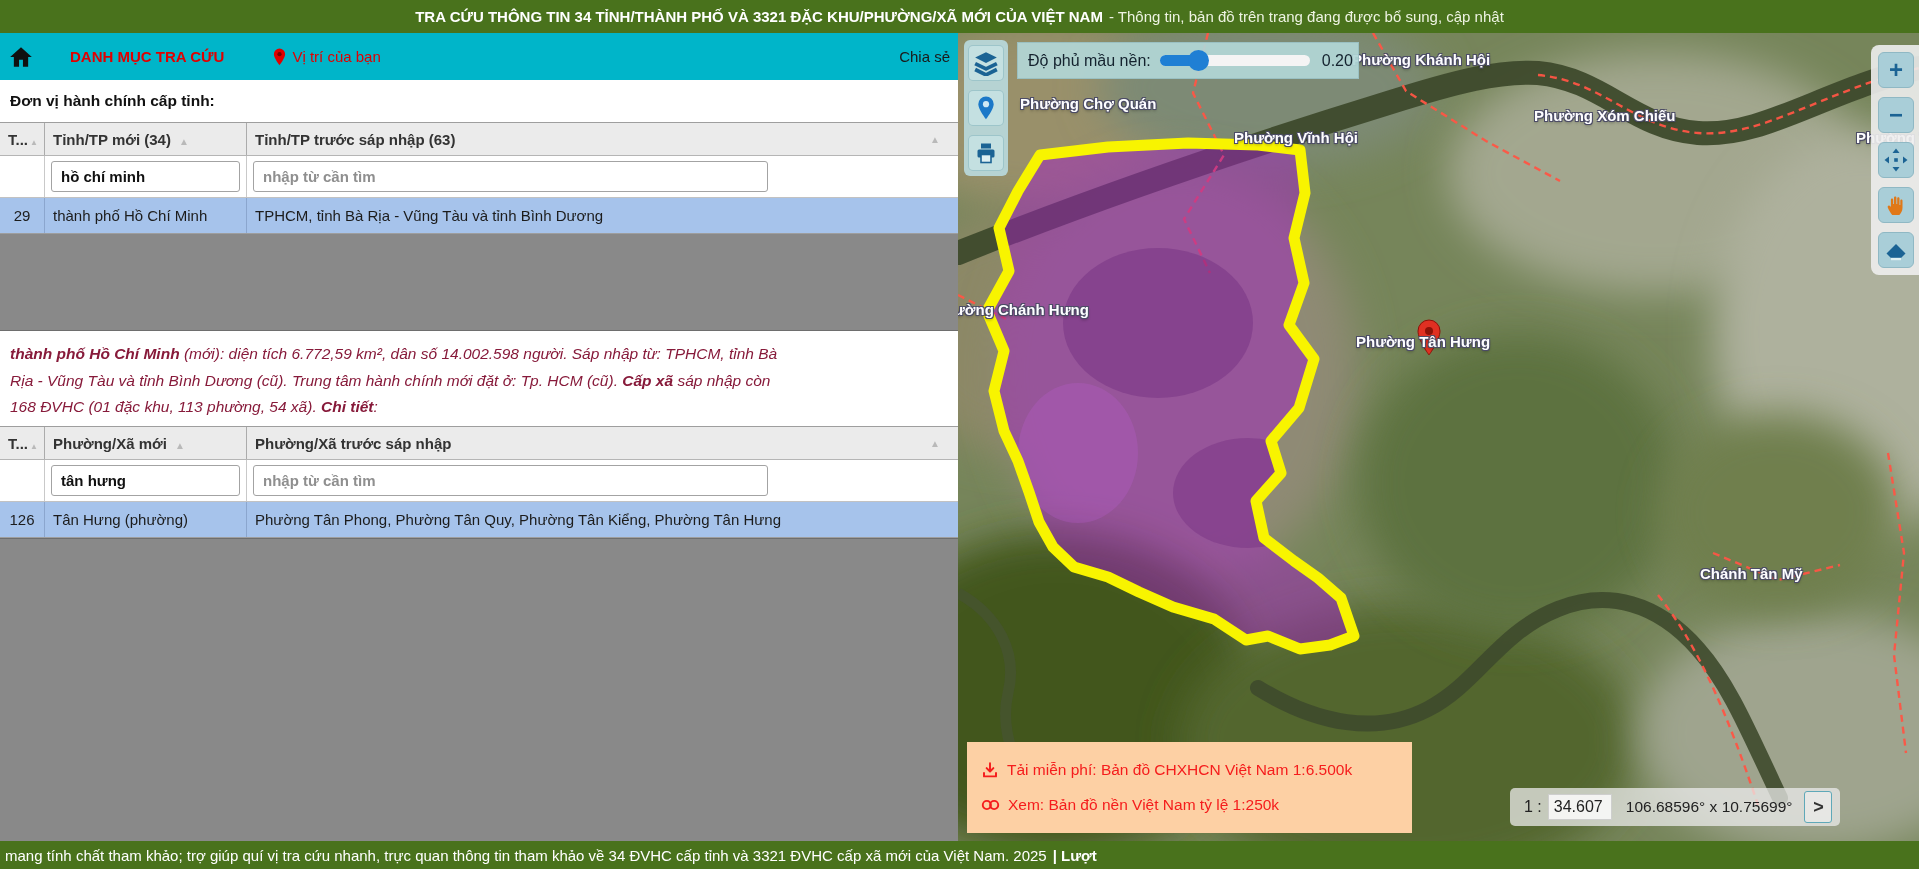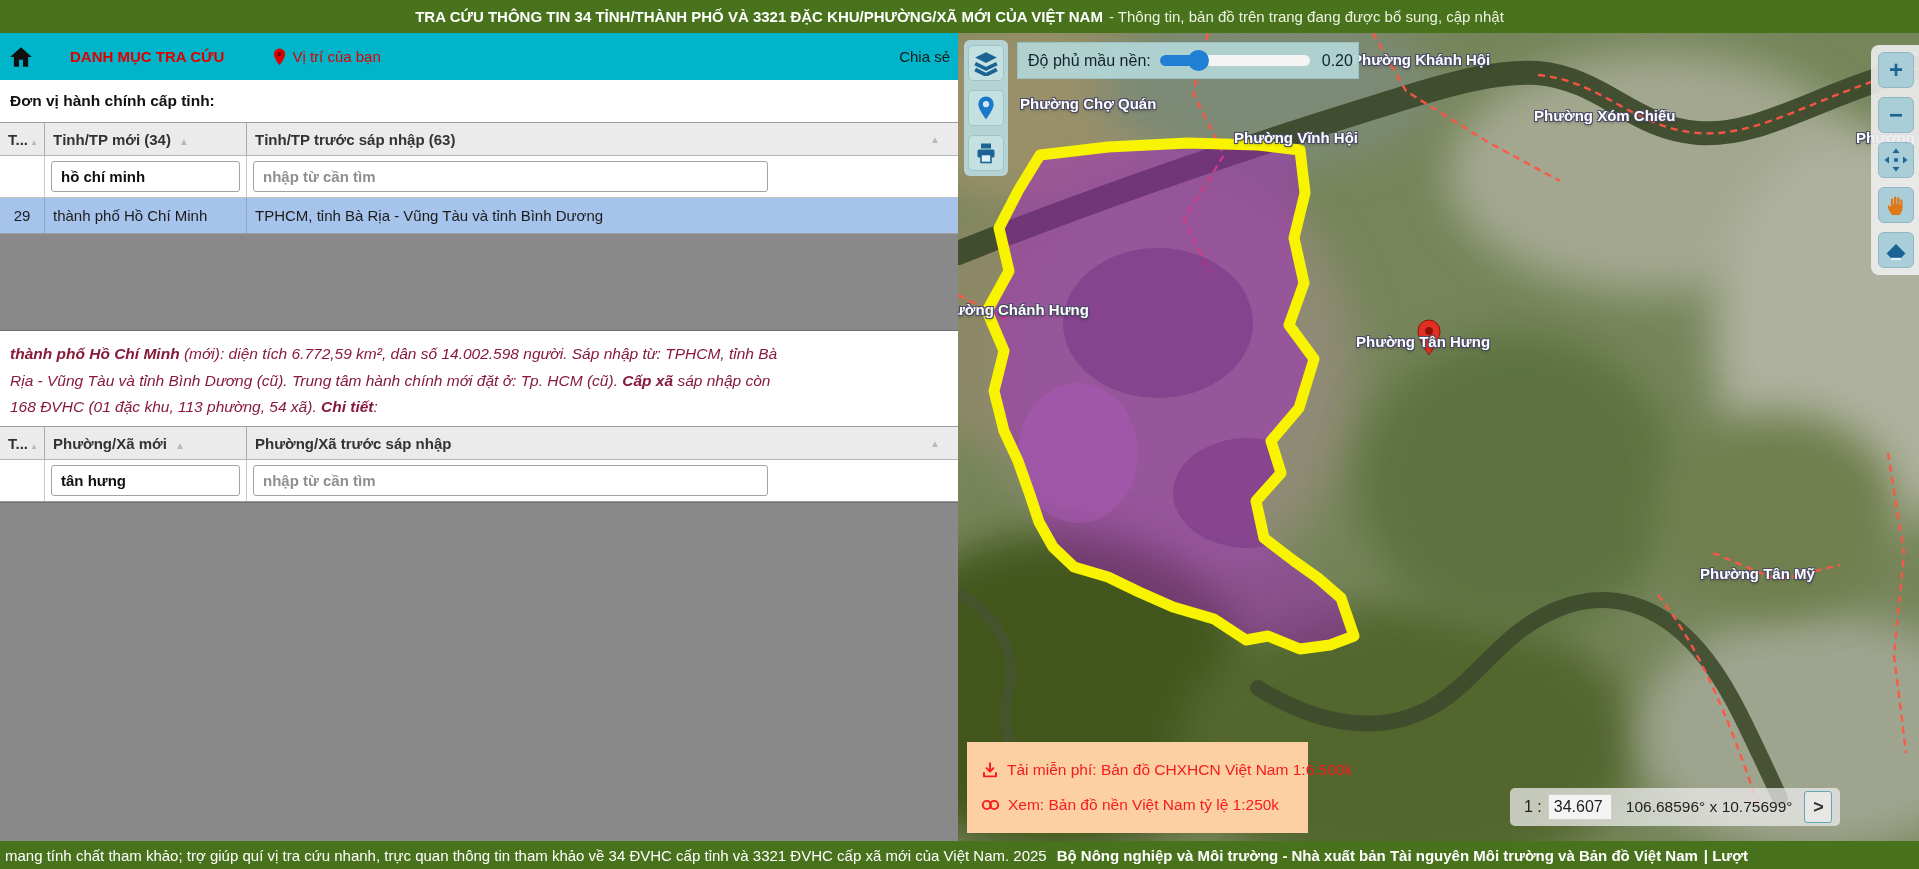--- a/index.html
+++ b/index.html
@@ -71,21 +71,21 @@
   .slider { position:relative; width:150px; height:11px; background:#f4f4f4; border-radius:6px; margin:0 10px 0 9px; cursor:pointer; flex:none; }
   .slider-fill { position:absolute; left:0; top:0; height:11px; width:38px; background:#1f7fd4; border-radius:6px 0 0 6px; }
   .slider-handle { position:absolute; left:28px; top:-5px; width:21px; height:21px; border-radius:50%; background:#1f7fd4; cursor:pointer; }
   .opacity-value { font-size:16px; color:#14222e; margin-left:2px; }
 
   
   .ctrl-stack { position:absolute; right:-8px; top:12px; width:56px; background:rgba(238,238,238,0.9); border-radius:8px; padding:7px 0 7px 7px; display:flex; flex-direction:column; gap:9px; }
   .ctrl-btn { width:36px; height:36px; border-radius:6px; background:#a9ced8; border:1px solid #8fb8c4; display:flex; align-items:center; justify-content:center; cursor:pointer; font-weight:bold; font-size:24px; color:#1b6394; line-height:1; }
 
   
-  .notice { position:absolute; left:9px; top:709px; width:341px; height:91px; background:#fdd0a4; padding:10px 14px; display:flex; flex-direction:column; justify-content:space-around; }
+  .notice { position:absolute; left:9px; top:709px; width:445px; height:91px; background:#fdd0a4; padding:10px 14px; display:flex; flex-direction:column; justify-content:space-around; }
   .notice-line { display:flex; align-items:center; color:#f51c1c; font-size:15.5px; cursor:pointer; white-space:nowrap; }
   .notice-line svg { margin-right:8px; flex:none; }
 
   
   .scale-bar { position:absolute; left:552px; top:755px; height:38px; display:flex; align-items:center; background:rgba(235,235,235,0.75); border-radius:5px; padding:0 8px 0 14px; }
   .scale-prefix { font-size:16px; color:#222; margin-right:6px; }
   .scale-input { width:64px; height:26px; background:rgba(252,252,252,0.85); border:1px solid rgba(150,150,150,.4); font-size:16px; color:#222; padding:0 5px; font-family:"Liberation Sans",sans-serif; }
   .scale-coords { font-size:15.5px; color:#222; margin:0 12px 0 14px; white-space:nowrap; }
   .scale-next { width:28px; height:32px; border:1px solid #5fa8b8; border-radius:3px; background:rgba(245,245,245,0.5); color:#333; font-size:18px; font-weight:bold; display:flex; align-items:center; justify-content:center; cursor:pointer; }
 
@@ -151,20 +151,25 @@
     <div class="tbl">
       <div class="tbl-row tbl-head">
         <div class="th-cell"><span>T...</span><span class="sort-arrow tiny">▲</span></div>
         <div class="th-cell"><span>Phường/Xã mới</span><span class="sort-arrow">▲</span></div>
         <div class="th-cell"><span>Phường/Xã trước sáp nhập</span><span class="sort-arrow right">▲</span></div>
       </div>
       <div class="tbl-row tbl-filters">
         <div class="tf-cell"></div>
         <div class="tf-cell"><input type="text" value="tân hưng" style=""></div>
         <div class="tf-cell wide"><input type="text" placeholder="nhập từ cần tìm" style=""></div>
+      </div>
+      <div class="tbl-row tbl-data">
+        <div class="td-cell num">126</div>
+        <div class="td-cell">Tân Hưng (phường)</div>
+        <div class="td-cell">Phường Tân Phong, Phường Tân Quy, Phường Tân Kiểng, Phường Tân Hưng</div>
       </div>
     </div>
 
     <div class="gray-fill gray-2"></div>
   </div>
 
   <div class="map-area">
 
     <svg class="map-svg" width="961" height="808" viewBox="0 0 961 808">
       <defs>
@@ -217,21 +222,21 @@
       </g>
     </svg>
 
     <div class="map-label" style="left:62px;  top:62px;">Phường Chợ Quán</div>
     <div class="map-label" style="left:276px; top:96px;">Phường Vĩnh Hội</div>
     <div class="map-label" style="left:394px; top:18px;">Phường Khánh Hội</div>
     <div class="map-label" style="left:576px; top:74px;">Phường Xóm Chiếu</div>
     <div class="map-label" style="left:898px; top:96px;">Phường T</div>
     <div class="map-label" style="left:-4px;  top:268px;">ường Chánh Hưng</div>
     <div class="map-label" style="left:398px; top:300px;">Phường Tân Hưng</div>
-    <div class="map-label" style="left:742px; top:532px;">Phường Tân Mỹ</div>
+    <div class="map-label" style="left:742px; top:532px;">Chánh Tân Mỹ</div>
 
     <div class="tool-col">
       <div class="tool-btn">
         <svg width="26" height="26" viewBox="0 0 24 24">
           <path d="M12 2 L22 7 12 12 2 7z" fill="#1b6394"></path>
           <path d="M2 12.5 l10 5 10-5" fill="none" stroke="#1b6394" stroke-width="3.4" stroke-linejoin="round"></path>
           <path d="M2 18 l10 5 10-5" fill="none" stroke="#1b6394" stroke-width="3.4" stroke-linejoin="round"></path>
         </svg>
       </div>
       <div class="tool-btn">
@@ -306,15 +311,14 @@
       <input class="scale-input" type="text" value="34.607" style="">
       <span class="scale-coords">106.68596° x 10.75699°</span>
       <div class="scale-next">&gt;</div>
     </div>
 
   </div>
 </div>
 
 <div class="footer">
   <span>mang tính chất tham khảo; trợ giúp quí vị tra cứu nhanh, trực quan thông tin tham khảo về 34 ĐVHC cấp tỉnh và 3321 ĐVHC cấp xã mới của Việt Nam. 2025</span>
-  <span class="f-org">Bộ Nông nghiệp và Môi trường - Nhà xuất bản Tài nguyên Môi trường và Bản đồ Việt Nam</span>
   <span class="f-suffix">| Lượt</span>
 </div>
 
 </body></html>

